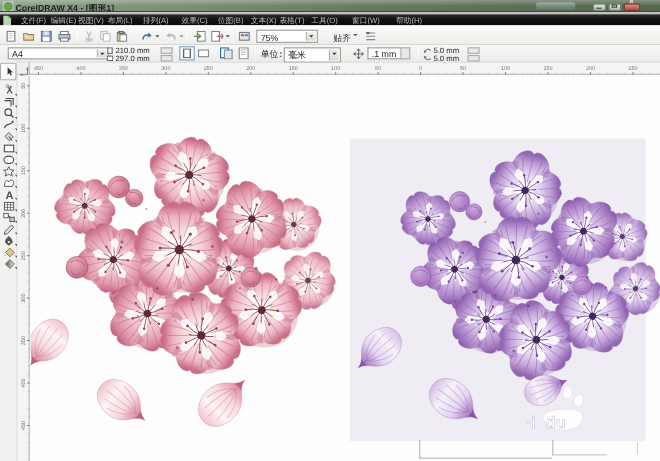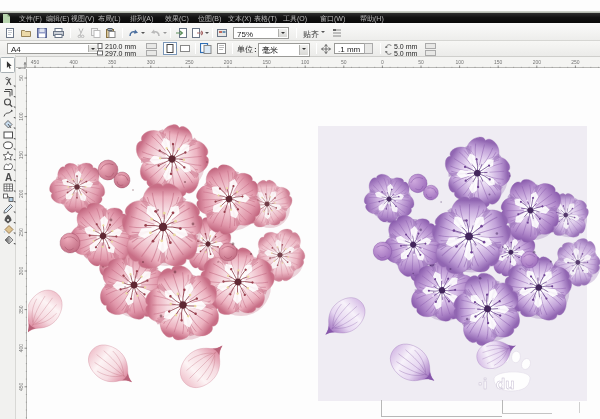--- a/index.html
+++ b/index.html
@@ -22,20 +22,35 @@
 #hruler{left:16px;top:57px;width:584px;height:11px;background:#f4f4f2;border-bottom:1px solid #b7b7b4;}
 #vruler{left:16px;top:69px;width:11px;height:350px;background:#f4f4f2;border-right:1px solid #b7b7b4;}
 #rulorig{left:16px;top:57px;width:11px;height:11px;background:#f0f0ee;border-right:1px solid #b7b7b4;border-bottom:1px solid #b7b7b4;}
 #toolbox{left:0;top:55px;width:16px;height:364px;background:#f1f1ef;border-right:1px solid #d8d8d5;}
 svg text{font-family:"Liberation Sans",sans-serif;}
 #tsep{left:0;top:11px;width:600px;height:2px;background:linear-gradient(180deg,#d8dcd4,#a8aea4);}
 </style></head><body>
 <div id="win">
 
 <div id="tsep" class="abs"></div>
+<div id="title" class="abs">
+ <svg class="abs" style="left:2px;top:0.5px;z-index:2" width="11" height="11" viewBox="0 0 11 11">
+  <rect width="11" height="11" rx="2" fill="#c9d8c2" opacity="0.55"></rect>
+  <circle cx="5.5" cy="4.8" r="3.4" fill="#67a93c" stroke="#3f7022" stroke-width="0.5"></circle>
+        <path d="M5.5,8 l-1.2,2.2 l2.4,0 Z" fill="#4e8a2a"></path>
+ </svg>
+ <span class="txt">CorelDRAW X4 - [图形1]</span>
+ <span class="abs" style="z-index:2;left:487px;top:2px;width:36px;height:7px;background:linear-gradient(180deg,rgba(186,202,206,0.55),rgba(140,162,166,0.2));border-radius:3px;"></span>
+ <span class="abs" style="z-index:2;left:539px;top:2.5px;width:12px;height:7px;background:linear-gradient(#e3e9e2,#adb8ad);border:1px solid #77827a;border-radius:2px;"></span>
+ <span class="abs" style="z-index:3;left:542px;top:6.5px;width:5px;height:1.5px;background:#37423b;"></span>
+ <span class="abs" style="z-index:2;left:553px;top:2.5px;width:12px;height:7px;background:linear-gradient(#e3e9e2,#adb8ad);border:1px solid #77827a;border-radius:2px;"></span>
+ <span class="abs" style="z-index:3;left:556px;top:4.2px;width:4.5px;height:3px;border:1px solid #37423b;"></span>
+ <span class="abs" style="z-index:2;left:567px;top:2.5px;width:15px;height:7px;background:linear-gradient(#dd9189,#b44c41);border:1px solid #7c3a32;border-radius:2px;"></span>
+ <span class="abs" style="z-index:3;left:572px;top:-0.8px;color:#f3e4e2;font-size:7px;font-weight:bold;">×</span>
+</div>
 <div id="menubar" class="abs">
       <svg class="abs" style="left:2px;top:1px" width="9" height="10" viewBox="0 0 9 10">
         <path d="M1,0 h4.5 l2.5,2.5 v7.5 h-7 Z" fill="#b8d4ae"></path>
         <path d="M5.5,0 l2.5,2.5 h-2.5 Z" fill="#7fa273"></path>
       </svg>
       <span style="left:19px">文件(F)</span>
       <span style="left:46px">编辑(E)</span>
       <span style="left:71px">视图(V)</span>
       <span style="left:98px">布局(L)</span>
       <span style="left:130px">排列(A)</span>

